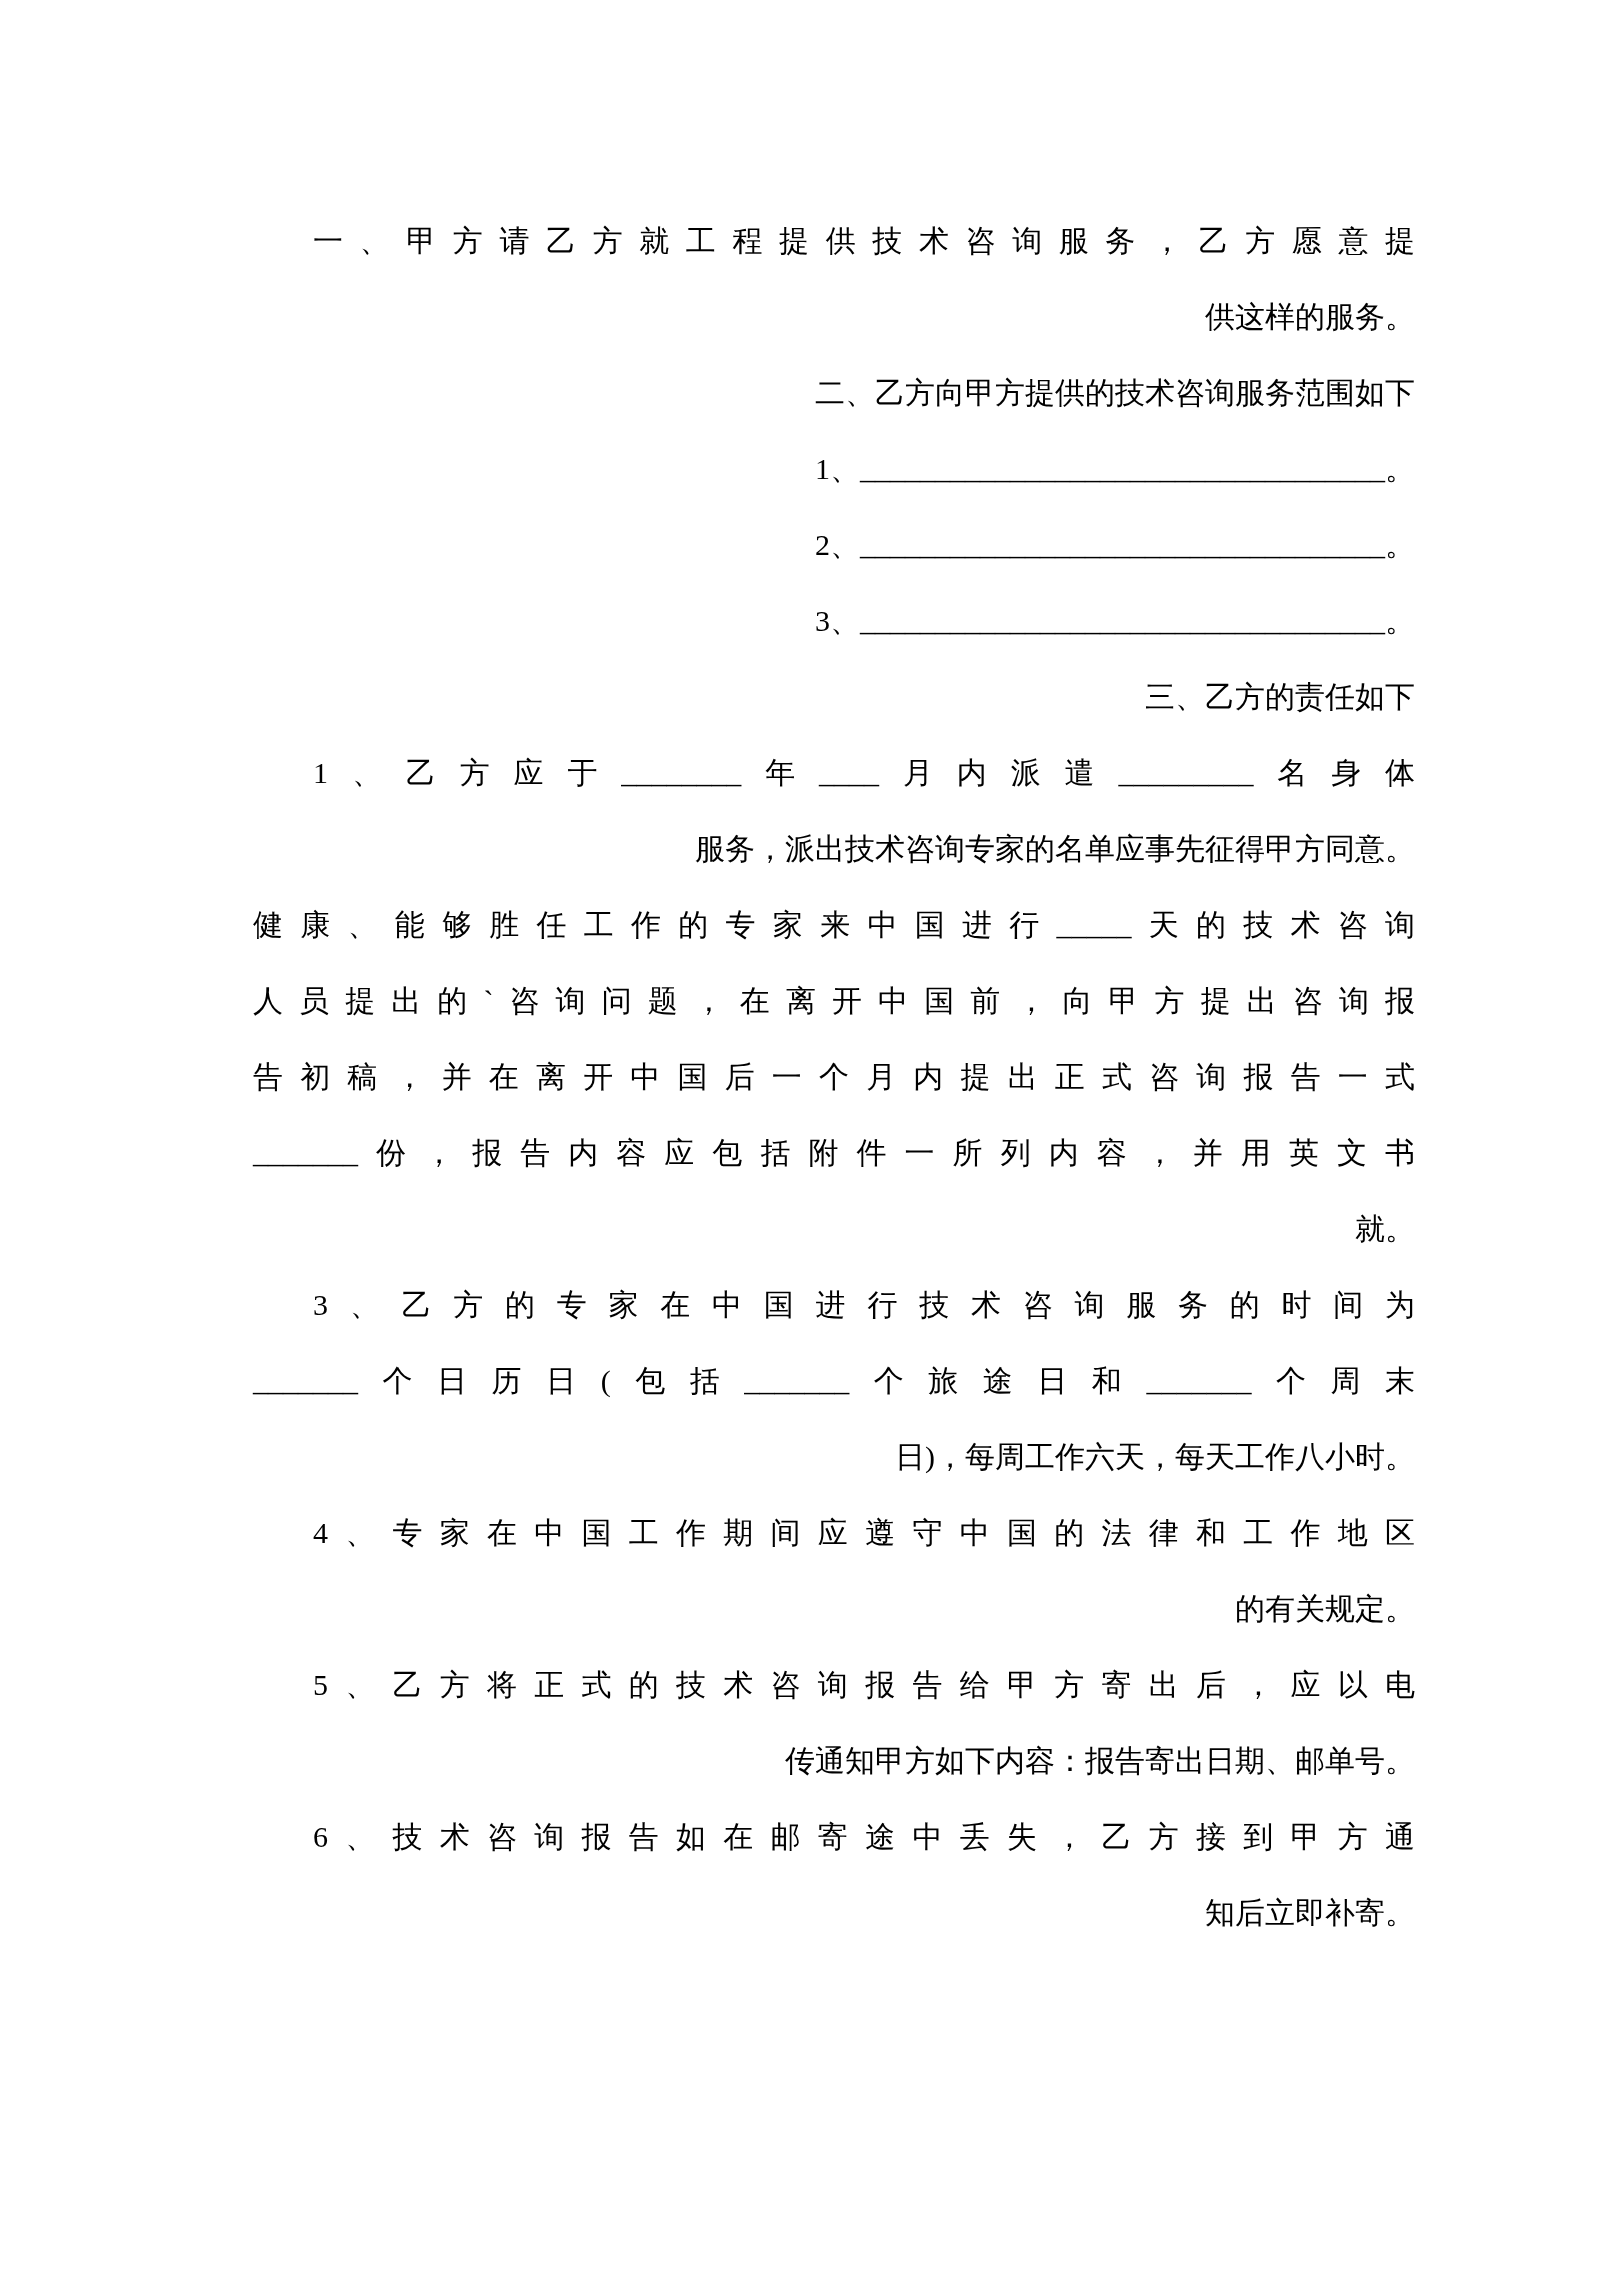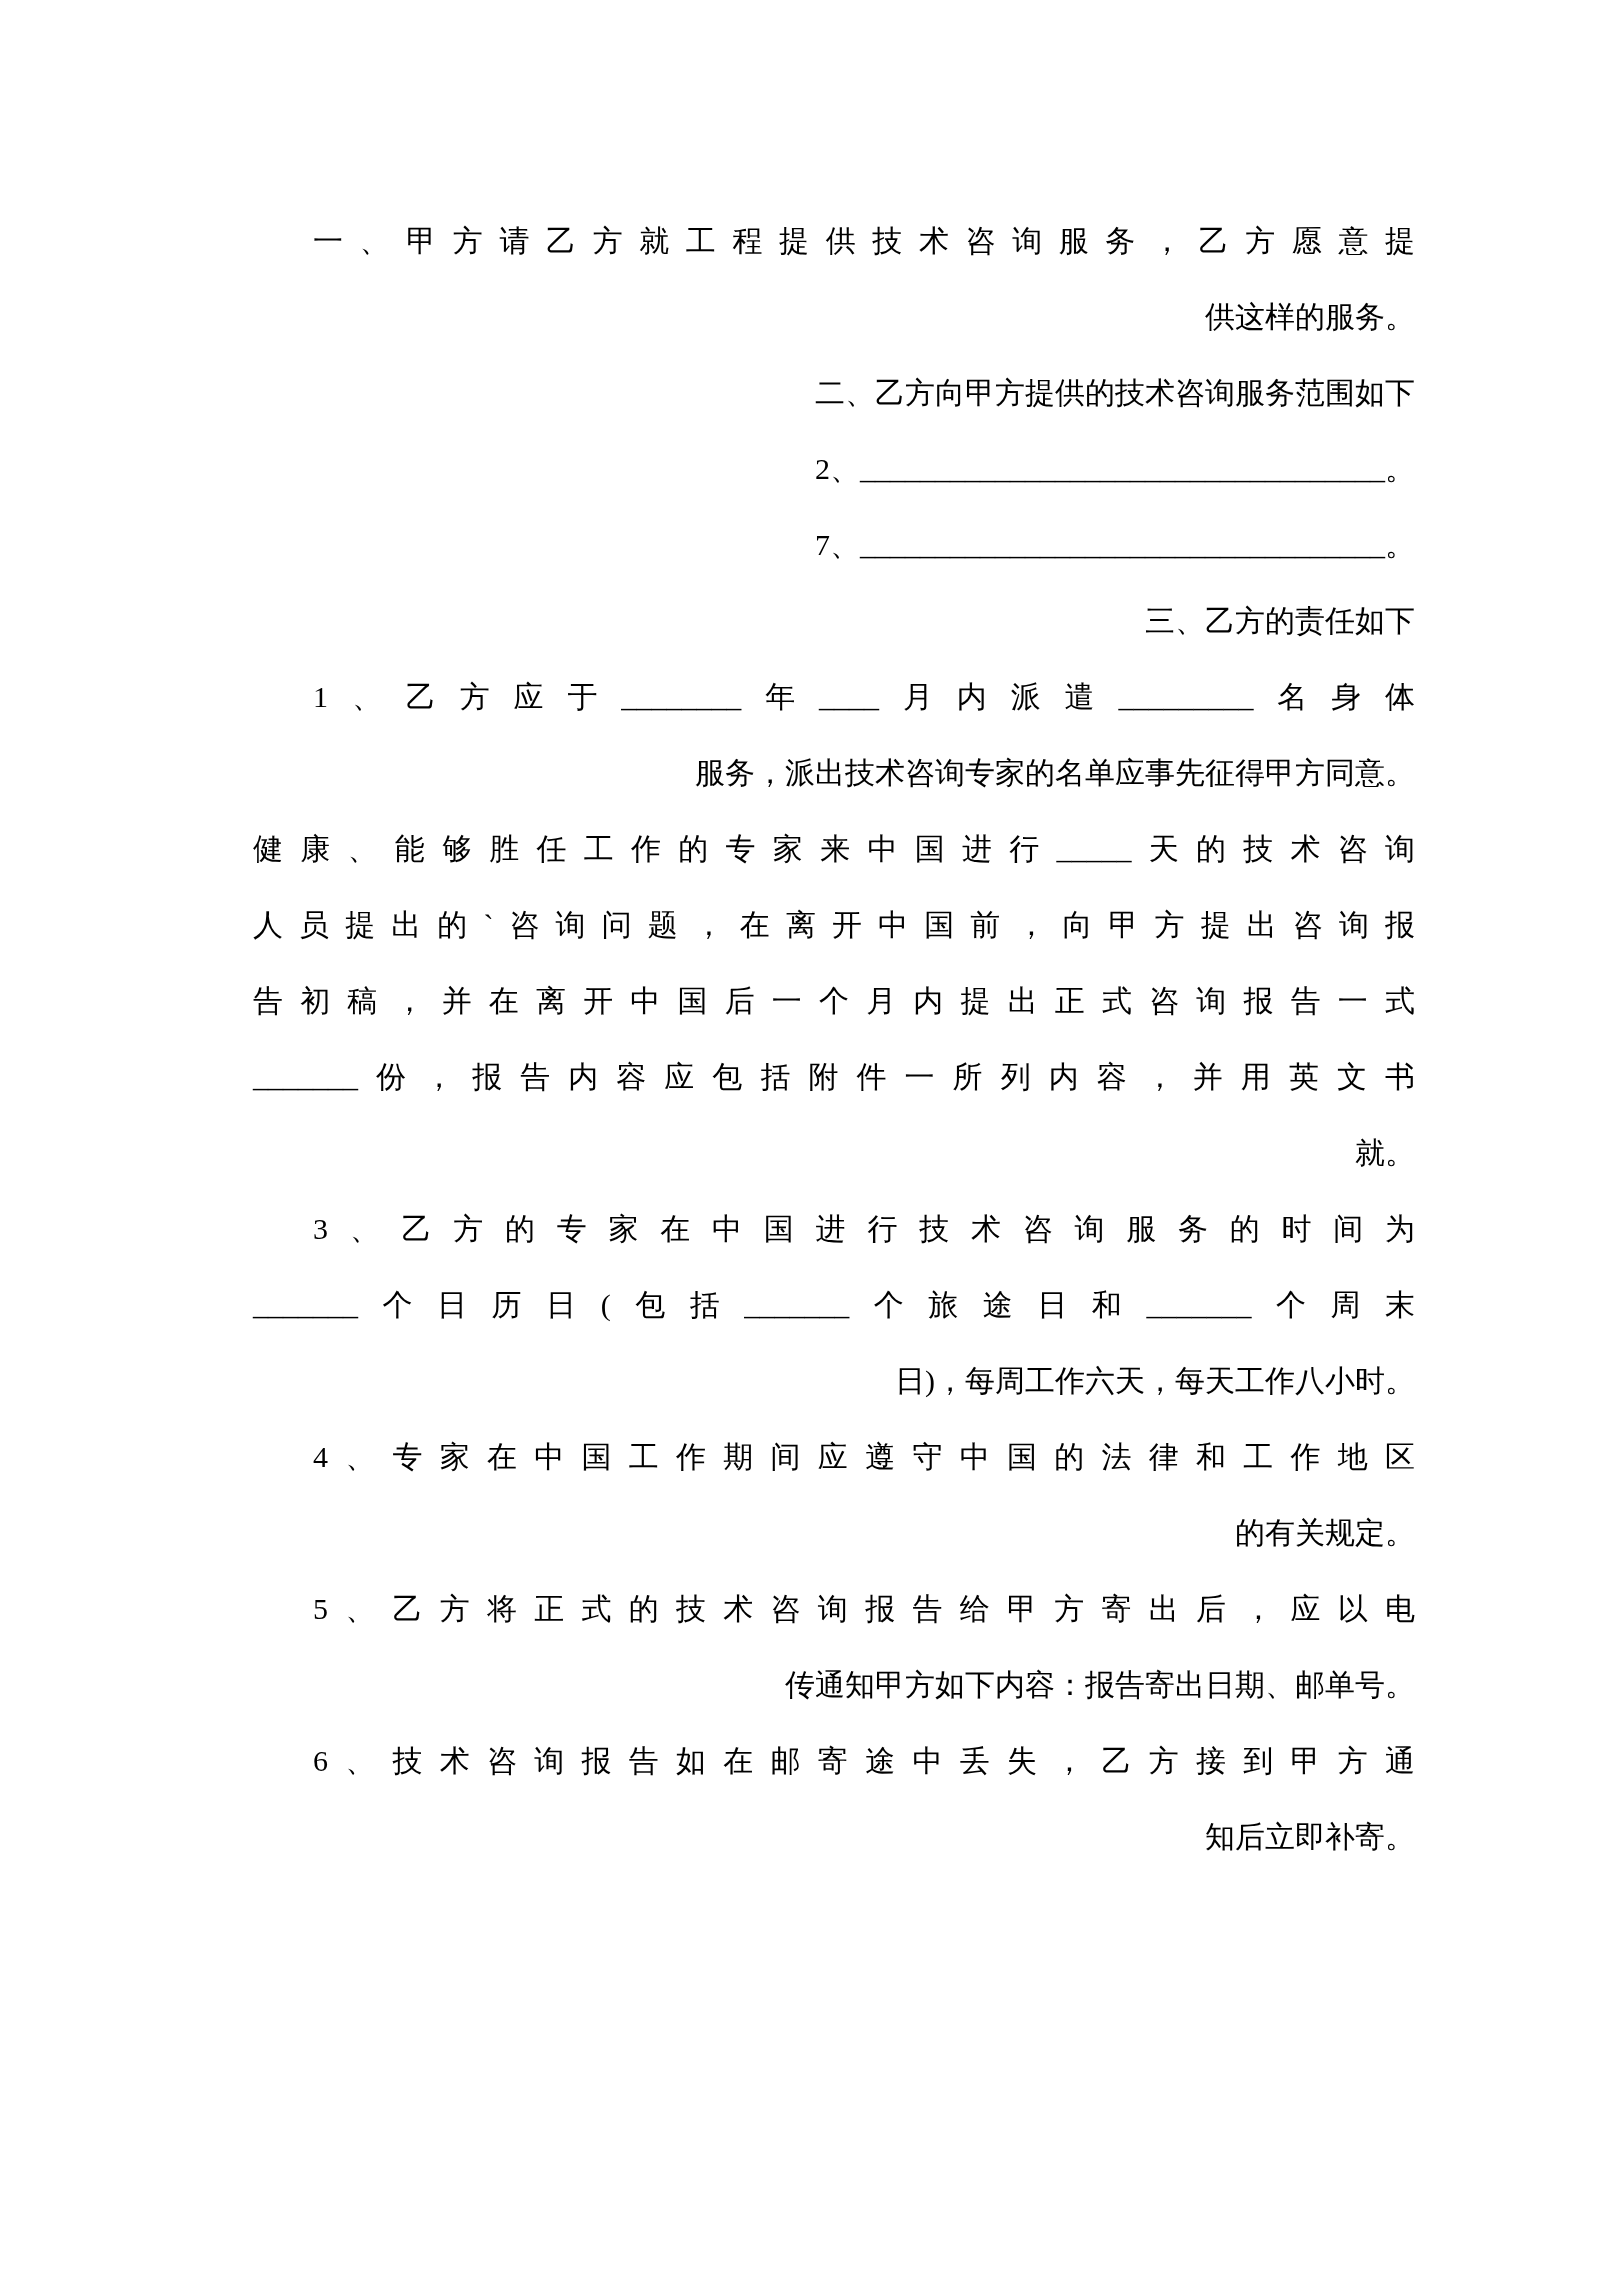--- a/index.html
+++ b/index.html
@@ -41,22 +41,23 @@
   }
 </style>
 </head>
 <body>
 
 <div class="page" style="background: rgb(255, 255, 255);">
   <div class="doc-body" style="color: rgb(0, 0, 0);">
       <div class="line indent justify">一、甲方请乙方就工程提供技术咨询服务，乙方愿意提</div>
       <div class="line">供这样的服务。</div>
       <div class="line indent">二、乙方向甲方提供的技术咨询服务范围如下</div>
+      <div class="line indent">1、___________________________________。</div>
       <div class="line indent">2、___________________________________。</div>
-      <div class="line indent">7、___________________________________。</div>
+      <div class="line indent">3、___________________________________。</div>
       <div class="line indent">三、乙方的责任如下</div>
       <div class="line indent justify">1、乙方应于________年____月内派遣_________名身体</div>
       <div class="line">服务，派出技术咨询专家的名单应事先征得甲方同意。</div>
       <div class="line justify">健康、能够胜任工作的专家来中国进行_____天的技术咨询</div>
       <div class="line justify">人员提出的`咨询问题，在离开中国前，向甲方提出咨询报</div>
       <div class="line justify">告初稿，并在离开中国后一个月内提出正式咨询报告一式</div>
       <div class="line justify">_______份，报告内容应包括附件一所列内容，并用英文书</div>
       <div class="line">就。</div>
       <div class="line indent justify">3、乙方的专家在中国进行技术咨询服务的时间为</div>
       <div class="line justify">_______个日历日(包括_______个旅途日和_______个周末</div>

